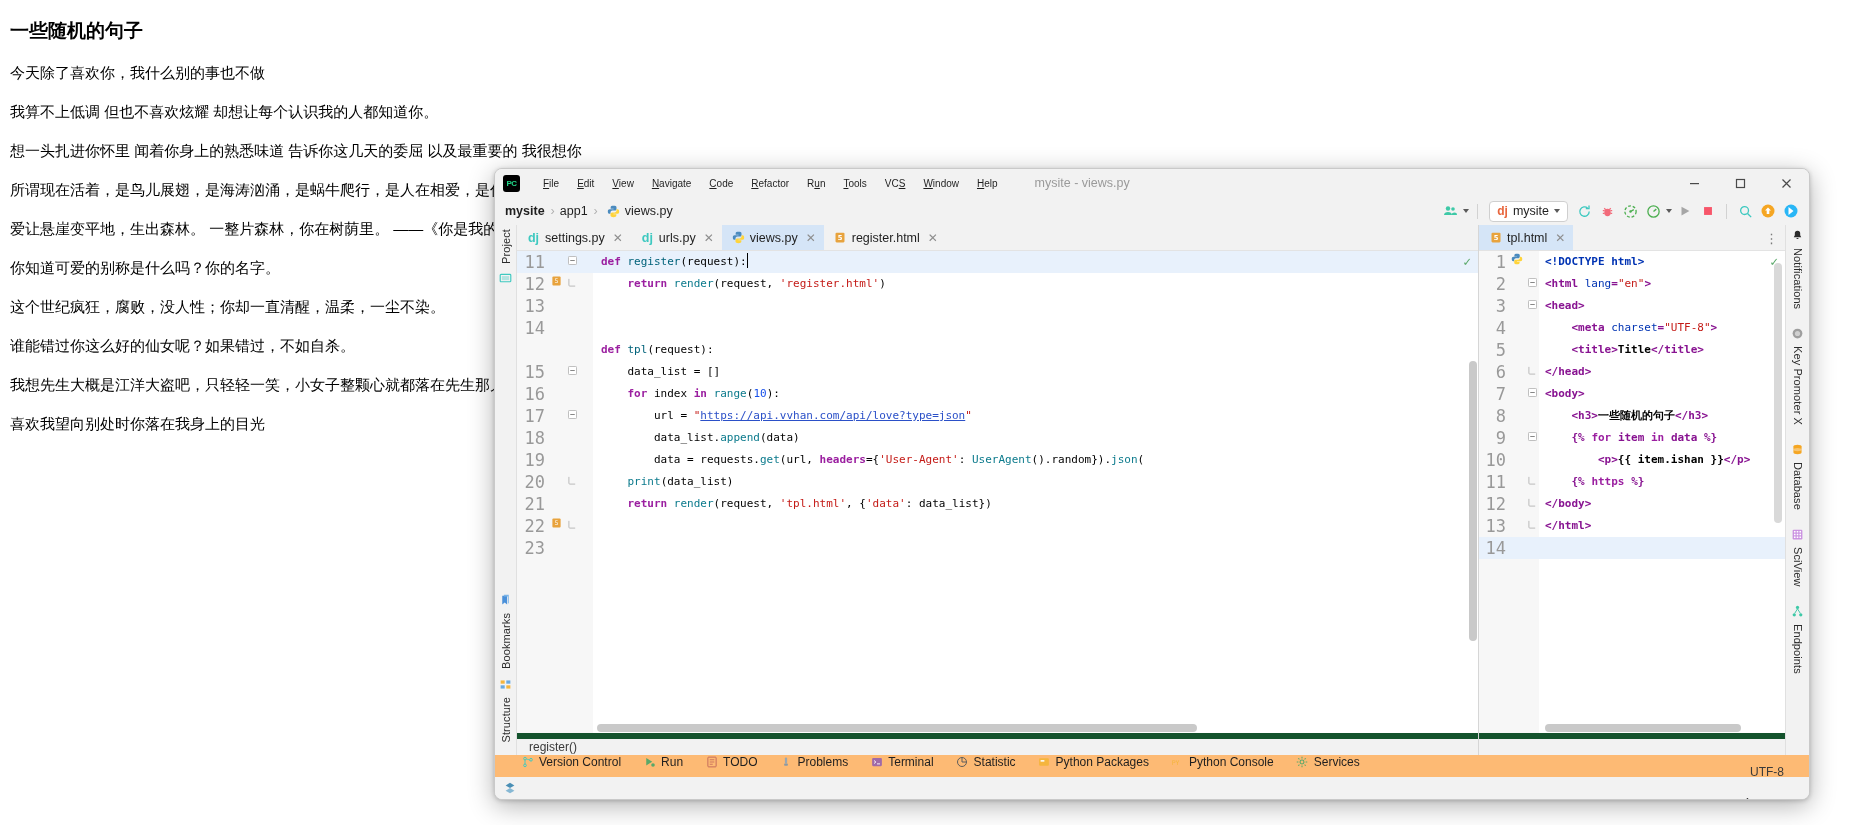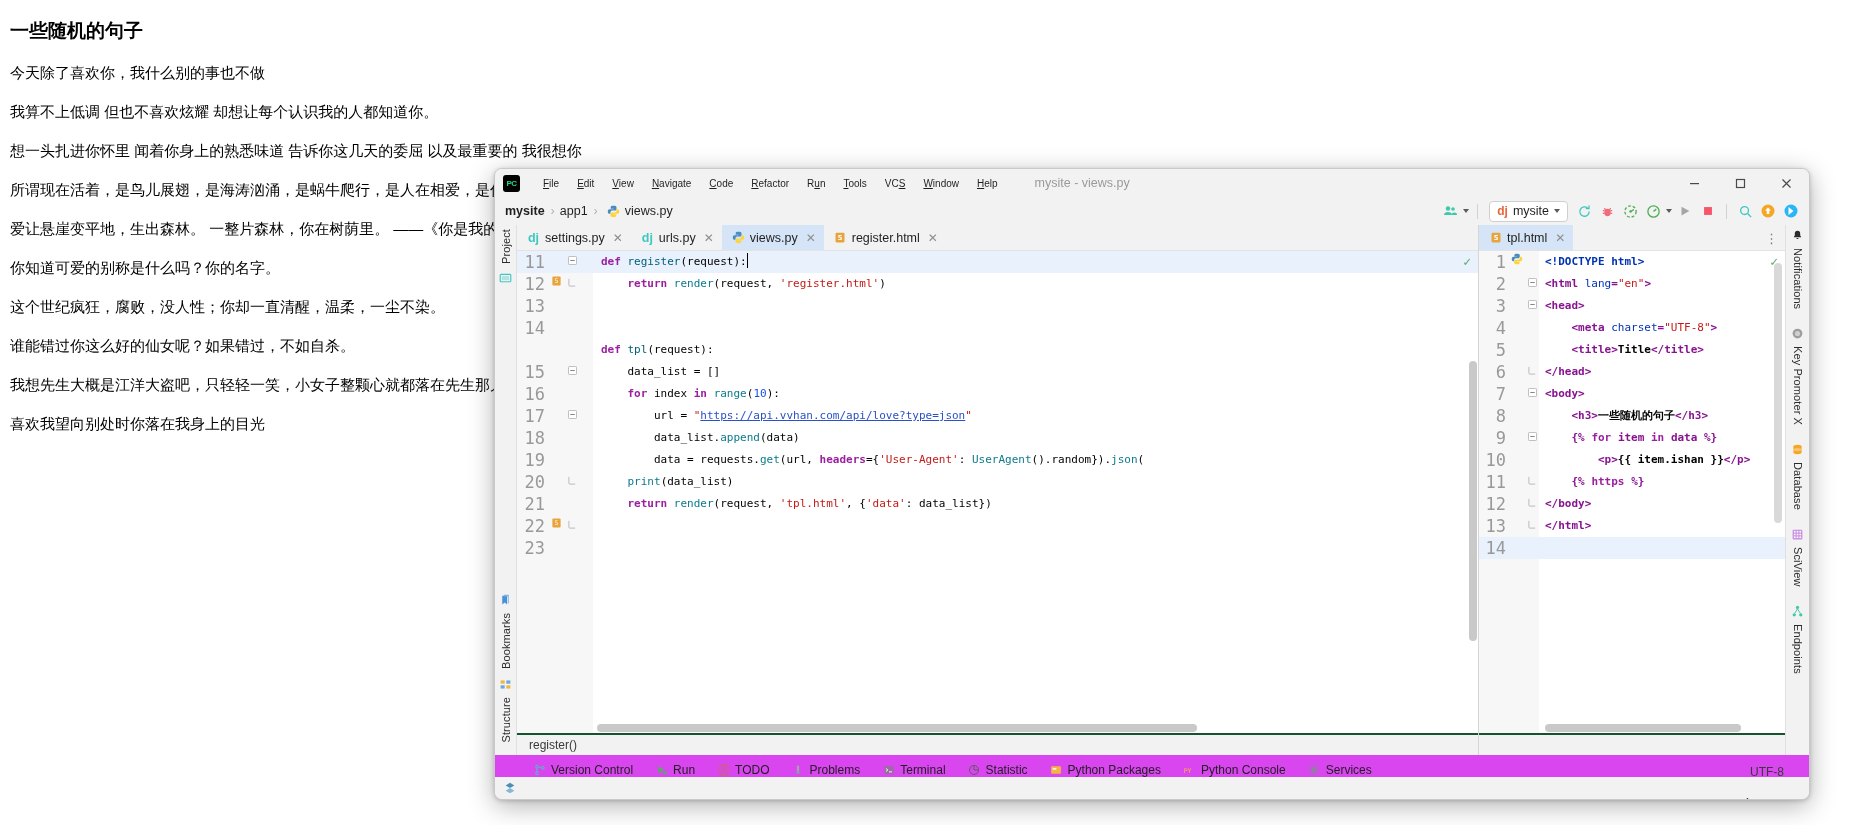--- a/index.html
+++ b/index.html
@@ -165,27 +165,27 @@
            height:22px; line-height:22px;}
 
   .insp-ok { position:absolute; right:7px; top:3px; color:#59a869; font-size:13px; }
   .scrollv { position:absolute; right:1px; width:8px; background:#c9c9c9; border-radius:4px; }
   .scrollh { position:absolute; left:0; height:8px; background:#c9c9c9; border-radius:4px; bottom:1px;}
 
   
   .substatus {
     height:22px; display:flex; align-items:center; padding-left:12px;
     background:#f2f2f2; font-size:12px; color:#3a3a3a; flex:0 0 22px;
-    border-top:2px solid #14532d;
+    border-top:6px solid #14532d;
   }
 
   
   .twbar {
-    height:22px; display:flex; align-items:flex-end; gap:22px; padding-left:38px;
-    background:#d946ef; flex:0 0 22px; font-size:12px; color:#1f1f1f;
+    height:22px; display:flex; align-items:flex-start; gap:22px; padding-left:26px;
+    background:#fdba74; flex:0 0 22px; font-size:12px; color:#1f1f1f;
   }
   .tw { display:flex; align-items:center; gap:5px; white-space:nowrap; }
   .tw-ico { width:13px; height:13px; display:flex; align-items:center; justify-content:center;
             font-size:10px; }
 
   
   .statusbar {
     height:22px; display:flex; align-items:center; background:#f2f2f2;
     flex:0 0 22px; padding:0 10px 0 8px; font-size:12px; color:#3a3a3a;
   }

